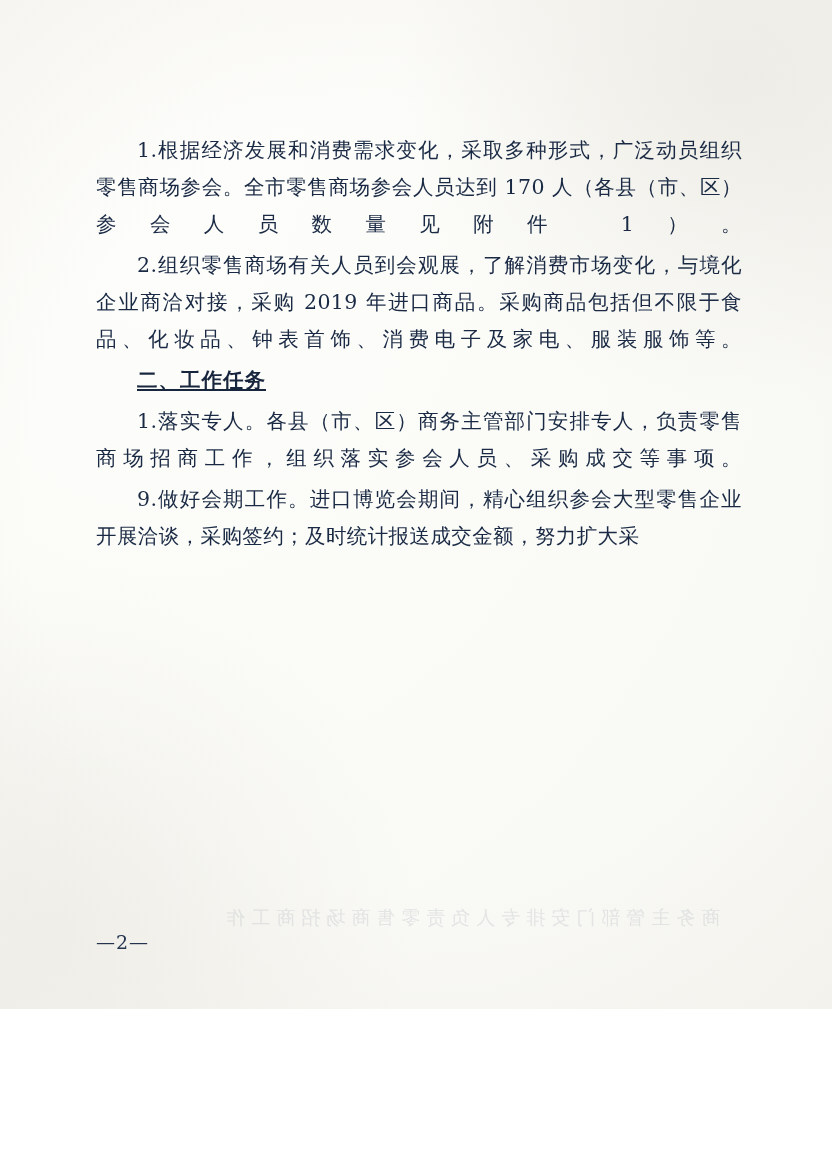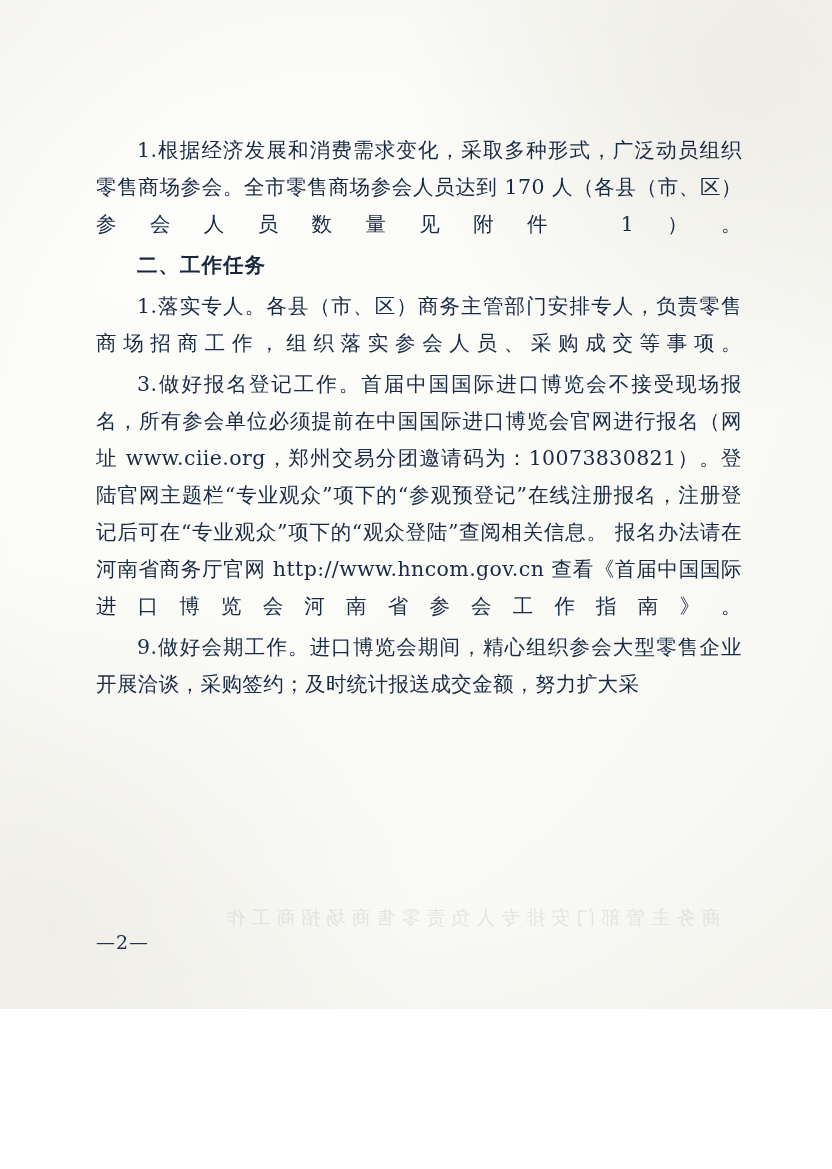--- a/index.html
+++ b/index.html
@@ -53,20 +53,21 @@
     text-align-last: left;
   }
   p.heading {
     margin: 0 0 4px 0;
     font-size: 20.5px;
     line-height: 37px;
     color: #18263d;
     text-indent: 2em;
     font-weight: bold;
     letter-spacing: 1px;
+    text-decoration: underline;
   }
   .pagenum {
     position: absolute;
     left: 96px;
     bottom: 56px;
     font-size: 19px;
     color: #24344f;
     letter-spacing: 1px;
     font-family: "DejaVu Serif", "Liberation Serif", serif;
   }
@@ -89,27 +90,27 @@
 </style>
 </head>
 <body>
 
 <div class="page">
 
   <div class="content">
 
     <p class="para">1.根据经济发展和消费需求变化，采取多种形式，广泛动员组织零售商场参会。全市零售商场参会人员达到 170 人（各县（市、区）参会人员数量见附件 1）。</p>
 
+    <p class="para">2.组织零售商场有关人员到会观展，了解消费市场变化，与境化企业商洽对接，采购 2019 年进口商品。采购商品包括但不限于食品、化妆品、钟表首饰、消费电子及家电、服装服饰等。</p>
 
     <p class="heading">二、工作任务</p>
 
     <p class="para">1.落实专人。各县（市、区）商务主管部门安排专人，负责零售商场招商工作，组织落实参会人员、采购成交等事项。</p>
 
 
-    <p class="para">3.做好报名登记工作。首届中国国际进口博览会不接受现场报名，所有参会单位必须提前在中国国际进口博览会官网进行报名（网址 www.ciie.org，郑州交易分团邀请码为：10073830821）。登陆官网主题栏“专业观众”项下的“参观预登记”在线注册报名，注册登记后可在“专业观众”项下的“观众登陆”查阅相关信息。 报名办法请在河南省商务厅官网 http://www.hncom.gov.cn 查看《首届中国国际进口博览会河南省参会工作指南》。</p>
 
     <p class="para last-left">9.做好会期工作。进口博览会期间，精心组织参会大型零售企业开展洽谈，采购签约；及时统计报送成交金额，努力扩大采</p>
 
   </div>
 
   <div class="showthrough">商务主管部门安排专人负责零售商场招商工作</div>
 
   <div class="pagenum">—2—</div>
 
 </div>

